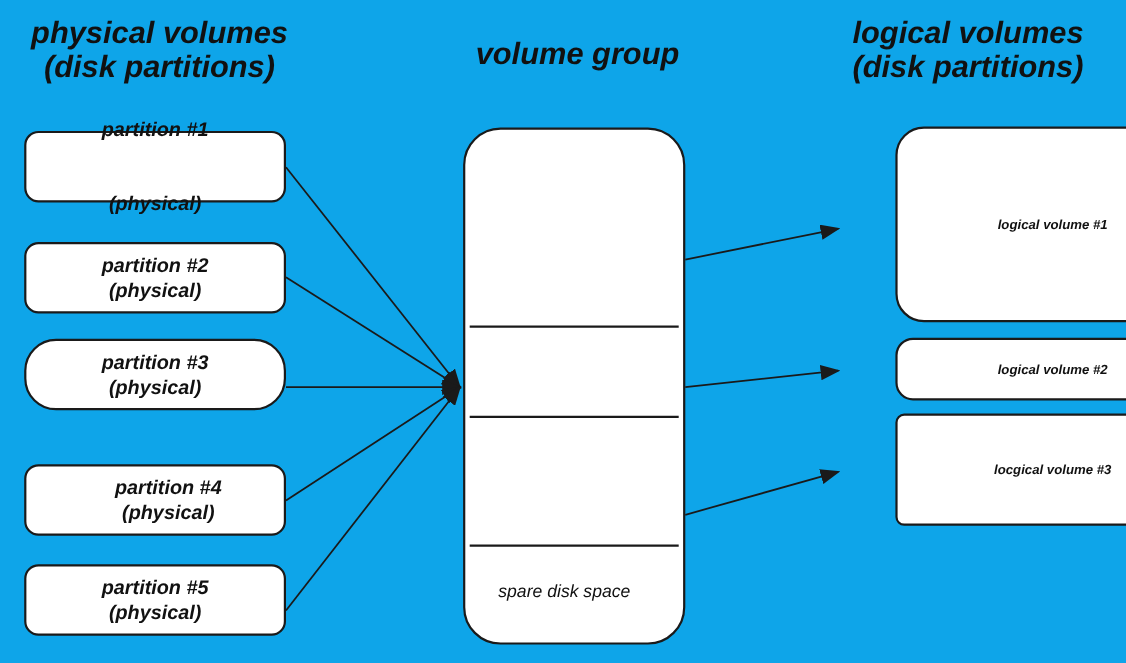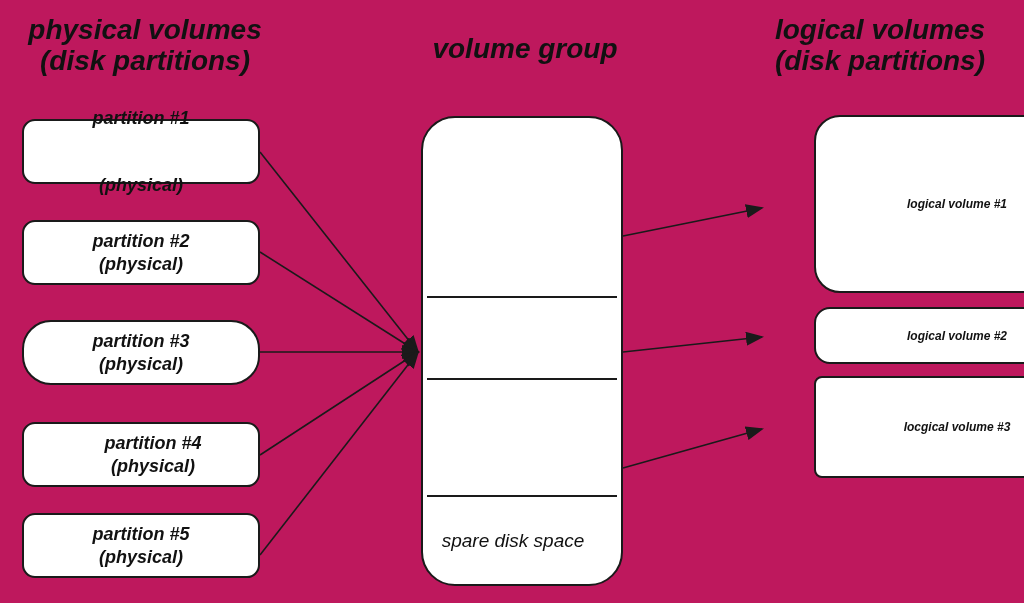--- a/index.html
+++ b/index.html
@@ -4,21 +4,21 @@
 <style>
   html, body {
     margin: 0;
     padding: 0;
     background: #ffffff;
   }
   .canvas {
     position: relative;
     width: 1024px;
     height: 603px;
-    background: #be185d;
+    background: #0ea5e9;
     font-family: "Liberation Sans", sans-serif;
     overflow: hidden;
     color: #111111;
   }
   .hdr {
     position: absolute;
     font-weight: bold;
     font-style: italic;
     font-size: 28px;
     line-height: 31px;
@@ -46,39 +46,39 @@
     width: 238px;
     height: 65px;
     border-radius: 13px;
     font-weight: bold;
     font-style: italic;
     font-size: 18px;
     line-height: 23px;
   }
   .pbox-1 { top: 119px; gap: 44px; }
   .pbox-2 { top: 220px; }
-  .pbox-3 { top: 320px; border-radius: 29px; }
+  .pbox-3 { top: 308px; border-radius: 29px; }
   .pbox-4 { top: 422px; padding-left: 24px; }
   .pbox-5 { top: 513px; }
 
   .vgbox {
     left: 421px;
     top: 116px;
     width: 202px;
     height: 470px;
     border-radius: 34px;
   }
   .spare-label {
     position: absolute;
     left: 421px;
     top: 530px;
     width: 184px;
     text-align: center;
     font-style: italic;
-    font-size: 19px;
+    font-size: 16px;
     color: #111111;
   }
 
   .lvbox {
     left: 766px;
     width: 286px;
     font-weight: bold;
     font-style: italic;
     font-size: 12px;
     margin-left: 48px;

